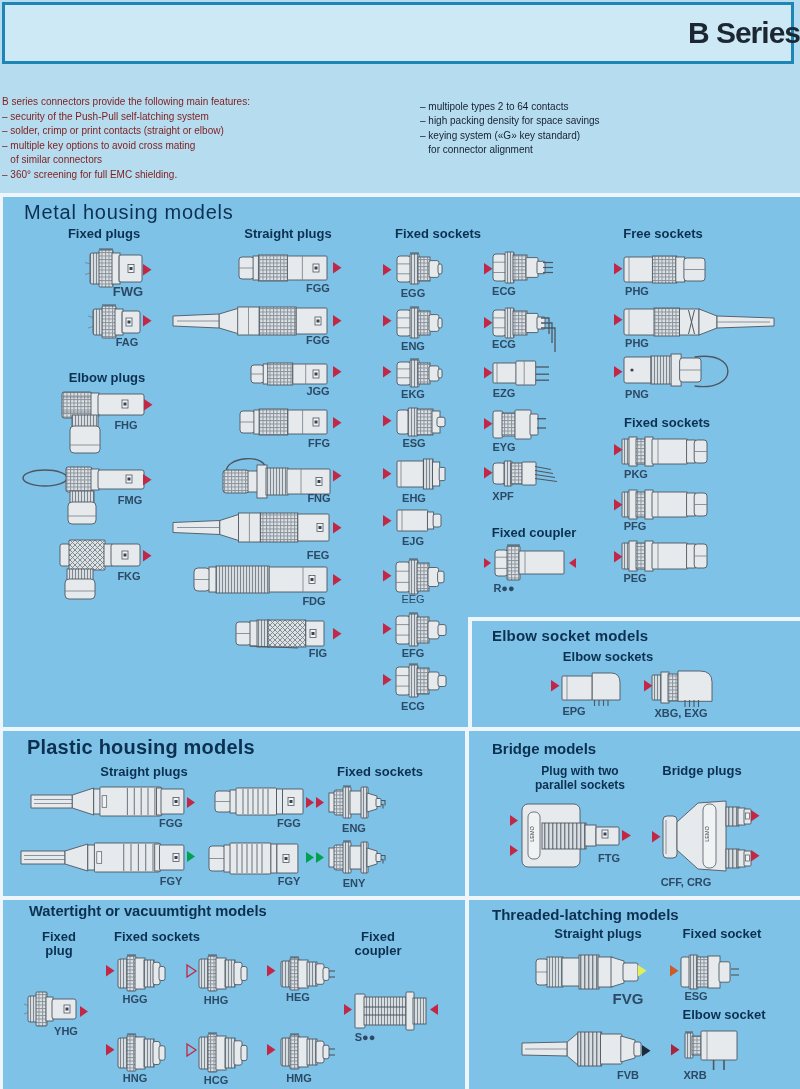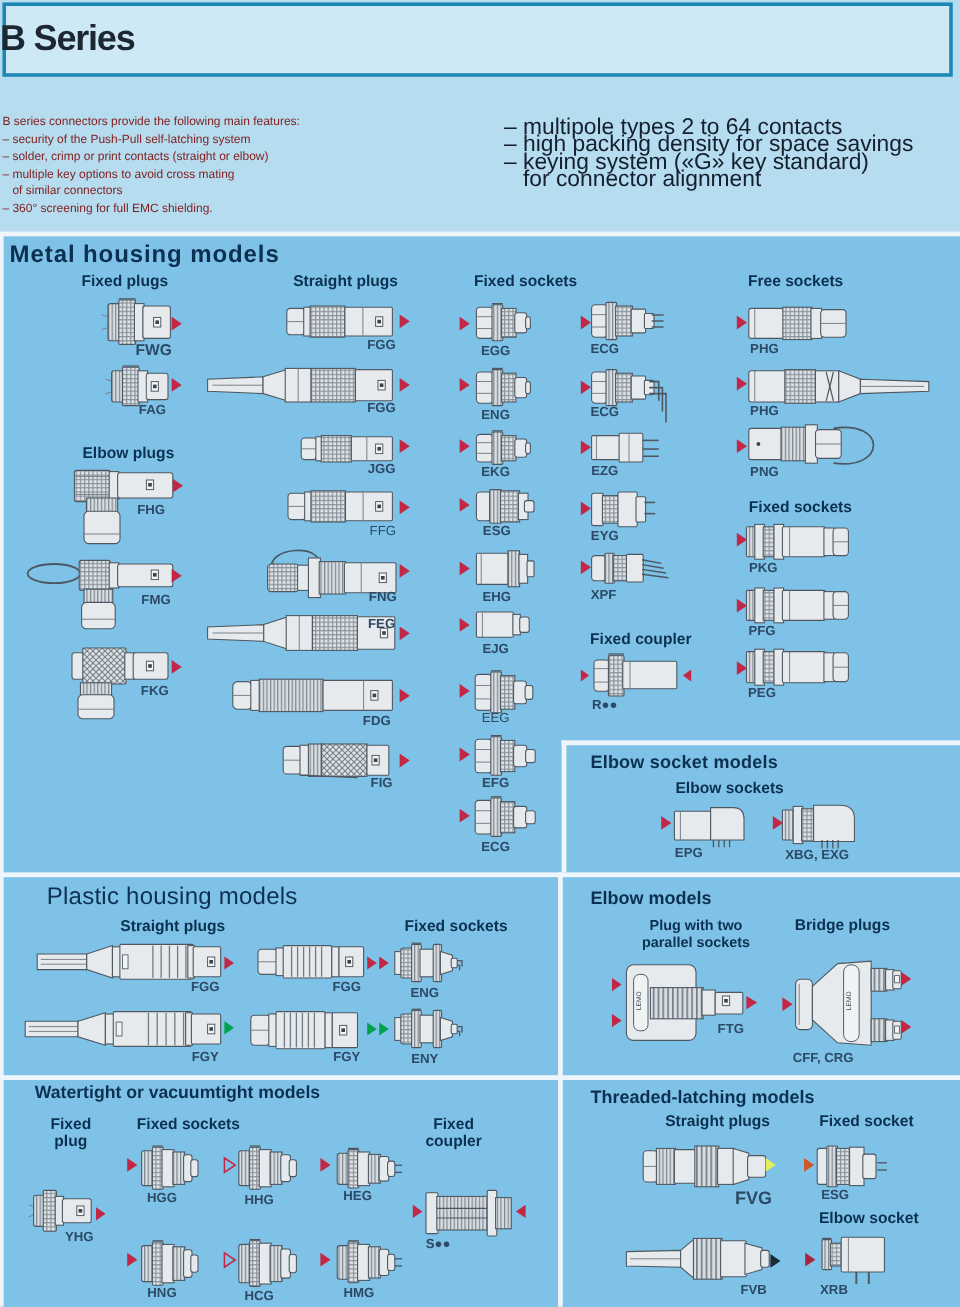--- a/index.html
+++ b/index.html
@@ -2,23 +2,23 @@
 <html><head><meta charset="utf-8">
 <style>
 html,body{margin:0;padding:0}
 body{width:800px;height:1089px;position:relative;overflow:hidden;
  font-family:"Liberation Sans",sans-serif;background:#7fc2e7}
 .abs{position:absolute}
 </style></head>
 <body>
 <div class="abs" style="left:0;top:0;width:800px;height:196px;background:#b6dcef"></div>
 <div class="abs" style="left:2px;top:2px;width:786px;height:56px;background:#cde9f6;border:3px solid #1d86b4"></div>
-<div class="abs" style="left:0;top:16px;width:800px;text-align:left;font-size:30px;font-weight:700;letter-spacing:-1px;color:#1d2731">B Series</div>
+<div class="abs" style="left:0;top:16px;width:800px;text-align:right;font-size:30px;font-weight:700;letter-spacing:-1px;color:#1d2731">B Series</div>
 <div class="abs" style="left:2px;top:95px;font-size:10px;line-height:14.5px;color:#7f1d1d">B series connectors provide the following main features:<br>– security of the Push-Pull self-latching system<br>– solder, crimp or print contacts (straight or elbow)<br>– multiple key options to avoid cross mating<br>&nbsp;&nbsp; of similar connectors<br>– 360° screening for full EMC shielding.</div>
-<div class="abs" style="left:420px;top:99.5px;font-size:19px;line-height:14.5px;color:#15202e">– multipole types 2 to 64 contacts<br>– high packing density for space savings<br>– keying system («G» key standard)<br>&nbsp;&nbsp; for connector alignment</div>
+<div class="abs" style="left:420px;top:99.5px;font-size:10px;line-height:14.5px;color:#15202e">– multipole types 2 to 64 contacts<br>– high packing density for space savings<br>– keying system («G» key standard)<br>&nbsp;&nbsp; for connector alignment</div>
 
 <div class="abs" style="left:0;top:193px;width:800px;height:4px;background:#eef6fb"></div>
 <div class="abs" style="left:0;top:196px;width:3px;height:893px;background:#eef6fb"></div>
 <div class="abs" style="left:468px;top:617px;width:332px;height:4px;background:#eef6fb"></div>
 <div class="abs" style="left:468px;top:617px;width:4px;height:110px;background:#eef6fb"></div>
 <div class="abs" style="left:0;top:727px;width:800px;height:4px;background:#eef6fb"></div>
 <div class="abs" style="left:465px;top:727px;width:4px;height:362px;background:#eef6fb"></div>
 <div class="abs" style="left:0;top:896px;width:800px;height:4px;background:#eef6fb"></div>
 <svg width="800" height="1089" viewBox="0 0 800 1089" style="position:absolute;left:0;top:0">
 <defs>
@@ -577,34 +577,34 @@
 <polygon points="642.0,1045.0 650.5,1050.8 642.0,1056.5" fill="#1c2b3a"></polygon>
 <rect x="685.0" y="1033.0" width="8.0" height="25.0" rx="1" fill="url(#rib)" stroke="#4d5761" stroke-width="0.9"></rect>
 <line x1="685.0" y1="1032.0" x2="693.0" y2="1032.0" stroke="#4d5761" stroke-width="1"></line>
 <rect x="692.0" y="1036.0" width="10.0" height="19.0" fill="url(#grid)" stroke="#4d5761" stroke-width="0.9"></rect>
 <rect x="701.0" y="1031.0" width="36.0" height="29.0" rx="1" fill="#e6eaec" stroke="#4d5761" stroke-width="0.9"></rect>
 <line x1="707.0" y1="1031.0" x2="707.0" y2="1060.0" stroke="#737d86" stroke-width="0.8"></line>
 <line x1="713.6" y1="1060.0" x2="713.6" y2="1070.0" stroke="#4d5761" stroke-width="1.6"></line>
 <line x1="724.0" y1="1060.0" x2="724.0" y2="1070.0" stroke="#4d5761" stroke-width="1.6"></line>
 <polygon points="671.0,1044.0 679.5,1049.8 671.0,1055.5" fill="#a8263c"></polygon>
 </svg>
-<div style="position:absolute;left:8px;top:201px;font-size:20px;font-weight:700;color:#0c3050;white-space:nowrap;letter-spacing:0.75px">Metal housing models</div>
+<div style="position:absolute;left:24px;top:201px;font-size:20px;font-weight:400;color:#0c3050;white-space:nowrap;letter-spacing:0.75px">Metal housing models</div>
 <div style="position:absolute;left:104px;top:226px;transform:translateX(-50%);font-size:13px;font-weight:700;color:#0c3050;white-space:nowrap;letter-spacing:0px">Fixed plugs</div>
 <div style="position:absolute;left:288px;top:226px;transform:translateX(-50%);font-size:13px;font-weight:700;color:#0c3050;white-space:nowrap;letter-spacing:0px">Straight plugs</div>
 <div style="position:absolute;left:438px;top:226px;transform:translateX(-50%);font-size:13px;font-weight:700;color:#0c3050;white-space:nowrap;letter-spacing:0px">Fixed sockets</div>
 <div style="position:absolute;left:663px;top:226px;transform:translateX(-50%);font-size:13px;font-weight:700;color:#0c3050;white-space:nowrap;letter-spacing:0px">Free sockets</div>
 <div style="position:absolute;left:107px;top:370px;transform:translateX(-50%);font-size:13px;font-weight:700;color:#0c3050;white-space:nowrap;letter-spacing:0px">Elbow plugs</div>
 <div style="position:absolute;left:667px;top:415px;transform:translateX(-50%);font-size:13px;font-weight:700;color:#0c3050;white-space:nowrap;letter-spacing:0px">Fixed sockets</div>
 <div style="position:absolute;left:534px;top:525px;transform:translateX(-50%);font-size:13px;font-weight:700;color:#0c3050;white-space:nowrap;letter-spacing:0px">Fixed coupler</div>
 <div style="position:absolute;left:492px;top:627px;font-size:15px;font-weight:700;color:#0c3050;white-space:nowrap;letter-spacing:0.2px">Elbow socket models</div>
 <div style="position:absolute;left:608px;top:649px;transform:translateX(-50%);font-size:13px;font-weight:700;color:#0c3050;white-space:nowrap;letter-spacing:0px">Elbow sockets</div>
-<div style="position:absolute;left:39px;top:736px;font-size:20px;font-weight:400;color:#0c3050;white-space:nowrap;letter-spacing:0.2px">Plastic housing models</div>
+<div style="position:absolute;left:27px;top:736px;font-size:20px;font-weight:700;color:#0c3050;white-space:nowrap;letter-spacing:0.2px">Plastic housing models</div>
 <div style="position:absolute;left:144px;top:764px;transform:translateX(-50%);font-size:13px;font-weight:700;color:#0c3050;white-space:nowrap;letter-spacing:0px">Straight plugs</div>
 <div style="position:absolute;left:380px;top:764px;transform:translateX(-50%);font-size:13px;font-weight:700;color:#0c3050;white-space:nowrap;letter-spacing:0px">Fixed sockets</div>
-<div style="position:absolute;left:492px;top:740px;font-size:15px;font-weight:700;color:#0c3050;white-space:nowrap;letter-spacing:0px">Elbow models</div>
+<div style="position:absolute;left:492px;top:740px;font-size:15px;font-weight:700;color:#0c3050;white-space:nowrap;letter-spacing:0px">Bridge models</div>
 <div style="position:absolute;left:580px;top:764px;transform:translateX(-50%);font-size:12px;font-weight:700;color:#0c3050;white-space:nowrap;letter-spacing:0px">Plug with two</div>
 <div style="position:absolute;left:580px;top:778px;transform:translateX(-50%);font-size:12px;font-weight:700;color:#0c3050;white-space:nowrap;letter-spacing:0px">parallel sockets</div>
 <div style="position:absolute;left:702px;top:763px;transform:translateX(-50%);font-size:13px;font-weight:700;color:#0c3050;white-space:nowrap;letter-spacing:0px">Bridge plugs</div>
 <div style="position:absolute;left:29px;top:903px;font-size:14.7px;font-weight:700;color:#0c3050;white-space:nowrap;letter-spacing:0px">Watertight or vacuumtight models</div>
 <div style="position:absolute;left:59px;top:929px;transform:translateX(-50%);font-size:13px;font-weight:700;color:#0c3050;white-space:nowrap;letter-spacing:0px">Fixed</div>
 <div style="position:absolute;left:59px;top:943px;transform:translateX(-50%);font-size:13px;font-weight:700;color:#0c3050;white-space:nowrap;letter-spacing:0px">plug</div>
 <div style="position:absolute;left:157px;top:929px;transform:translateX(-50%);font-size:13px;font-weight:700;color:#0c3050;white-space:nowrap;letter-spacing:0px">Fixed sockets</div>
 <div style="position:absolute;left:378px;top:929px;transform:translateX(-50%);font-size:13px;font-weight:700;color:#0c3050;white-space:nowrap;letter-spacing:0px">Fixed</div>
 <div style="position:absolute;left:378px;top:943px;transform:translateX(-50%);font-size:13px;font-weight:700;color:#0c3050;white-space:nowrap;letter-spacing:0px">coupler</div>
 <div style="position:absolute;left:492px;top:906px;font-size:15px;font-weight:700;color:#0c3050;white-space:nowrap;letter-spacing:0px">Threaded-latching models</div>
@@ -612,23 +612,23 @@
 <div style="position:absolute;left:722px;top:926px;transform:translateX(-50%);font-size:13px;font-weight:700;color:#0c3050;white-space:nowrap;letter-spacing:0px">Fixed socket</div>
 <div style="position:absolute;left:724px;top:1007px;transform:translateX(-50%);font-size:13px;font-weight:700;color:#0c3050;white-space:nowrap;letter-spacing:0px">Elbow socket</div>
 <div style="position:absolute;left:128px;top:284px;transform:translateX(-50%);font-size:13px;font-weight:700;color:#2c4965;white-space:nowrap;letter-spacing:0px">FWG</div>
 <div style="position:absolute;left:127px;top:336px;transform:translateX(-50%);font-size:11px;font-weight:700;color:#2c4965;white-space:nowrap;letter-spacing:0px">FAG</div>
 <div style="position:absolute;left:126px;top:419px;transform:translateX(-50%);font-size:11px;font-weight:700;color:#2c4965;white-space:nowrap;letter-spacing:0px">FHG</div>
 <div style="position:absolute;left:130px;top:494px;transform:translateX(-50%);font-size:11px;font-weight:700;color:#2c4965;white-space:nowrap;letter-spacing:0px">FMG</div>
 <div style="position:absolute;left:129px;top:570px;transform:translateX(-50%);font-size:11px;font-weight:700;color:#2c4965;white-space:nowrap;letter-spacing:0px">FKG</div>
 <div style="position:absolute;left:318px;top:282px;transform:translateX(-50%);font-size:11px;font-weight:700;color:#2c4965;white-space:nowrap;letter-spacing:0px">FGG</div>
 <div style="position:absolute;left:318px;top:334px;transform:translateX(-50%);font-size:11px;font-weight:700;color:#2c4965;white-space:nowrap;letter-spacing:0px">FGG</div>
 <div style="position:absolute;left:318px;top:385px;transform:translateX(-50%);font-size:11px;font-weight:700;color:#2c4965;white-space:nowrap;letter-spacing:0px">JGG</div>
-<div style="position:absolute;left:319px;top:437px;transform:translateX(-50%);font-size:11px;font-weight:400;color:#2c4965;white-space:nowrap;letter-spacing:0px">FFG</div>
+<div style="position:absolute;left:319px;top:437px;transform:translateX(-50%);font-size:11px;font-weight:700;color:#2c4965;white-space:nowrap;letter-spacing:0px">FFG</div>
 <div style="position:absolute;left:319px;top:492px;transform:translateX(-50%);font-size:11px;font-weight:700;color:#2c4965;white-space:nowrap;letter-spacing:0px">FNG</div>
-<div style="position:absolute;left:318px;top:514px;transform:translateX(-50%);font-size:11px;font-weight:700;color:#2c4965;white-space:nowrap;letter-spacing:0px">FEG</div>
+<div style="position:absolute;left:318px;top:549px;transform:translateX(-50%);font-size:11px;font-weight:700;color:#2c4965;white-space:nowrap;letter-spacing:0px">FEG</div>
 <div style="position:absolute;left:314px;top:595px;transform:translateX(-50%);font-size:11px;font-weight:700;color:#2c4965;white-space:nowrap;letter-spacing:0px">FDG</div>
 <div style="position:absolute;left:318px;top:647px;transform:translateX(-50%);font-size:11px;font-weight:700;color:#2c4965;white-space:nowrap;letter-spacing:0px">FIG</div>
 <div style="position:absolute;left:413px;top:287px;transform:translateX(-50%);font-size:11px;font-weight:700;color:#2c4965;white-space:nowrap;letter-spacing:0px">EGG</div>
 <div style="position:absolute;left:413px;top:340px;transform:translateX(-50%);font-size:11px;font-weight:700;color:#2c4965;white-space:nowrap;letter-spacing:0px">ENG</div>
 <div style="position:absolute;left:413px;top:388px;transform:translateX(-50%);font-size:11px;font-weight:700;color:#2c4965;white-space:nowrap;letter-spacing:0px">EKG</div>
 <div style="position:absolute;left:414px;top:437px;transform:translateX(-50%);font-size:11px;font-weight:700;color:#2c4965;white-space:nowrap;letter-spacing:0px">ESG</div>
 <div style="position:absolute;left:414px;top:492px;transform:translateX(-50%);font-size:11px;font-weight:700;color:#2c4965;white-space:nowrap;letter-spacing:0px">EHG</div>
 <div style="position:absolute;left:413px;top:535px;transform:translateX(-50%);font-size:11px;font-weight:700;color:#2c4965;white-space:nowrap;letter-spacing:0px">EJG</div>
 <div style="position:absolute;left:413px;top:593px;transform:translateX(-50%);font-size:11px;font-weight:400;color:#2c4965;white-space:nowrap;letter-spacing:0px">EEG</div>
 <div style="position:absolute;left:413px;top:647px;transform:translateX(-50%);font-size:11px;font-weight:700;color:#2c4965;white-space:nowrap;letter-spacing:0px">EFG</div>

